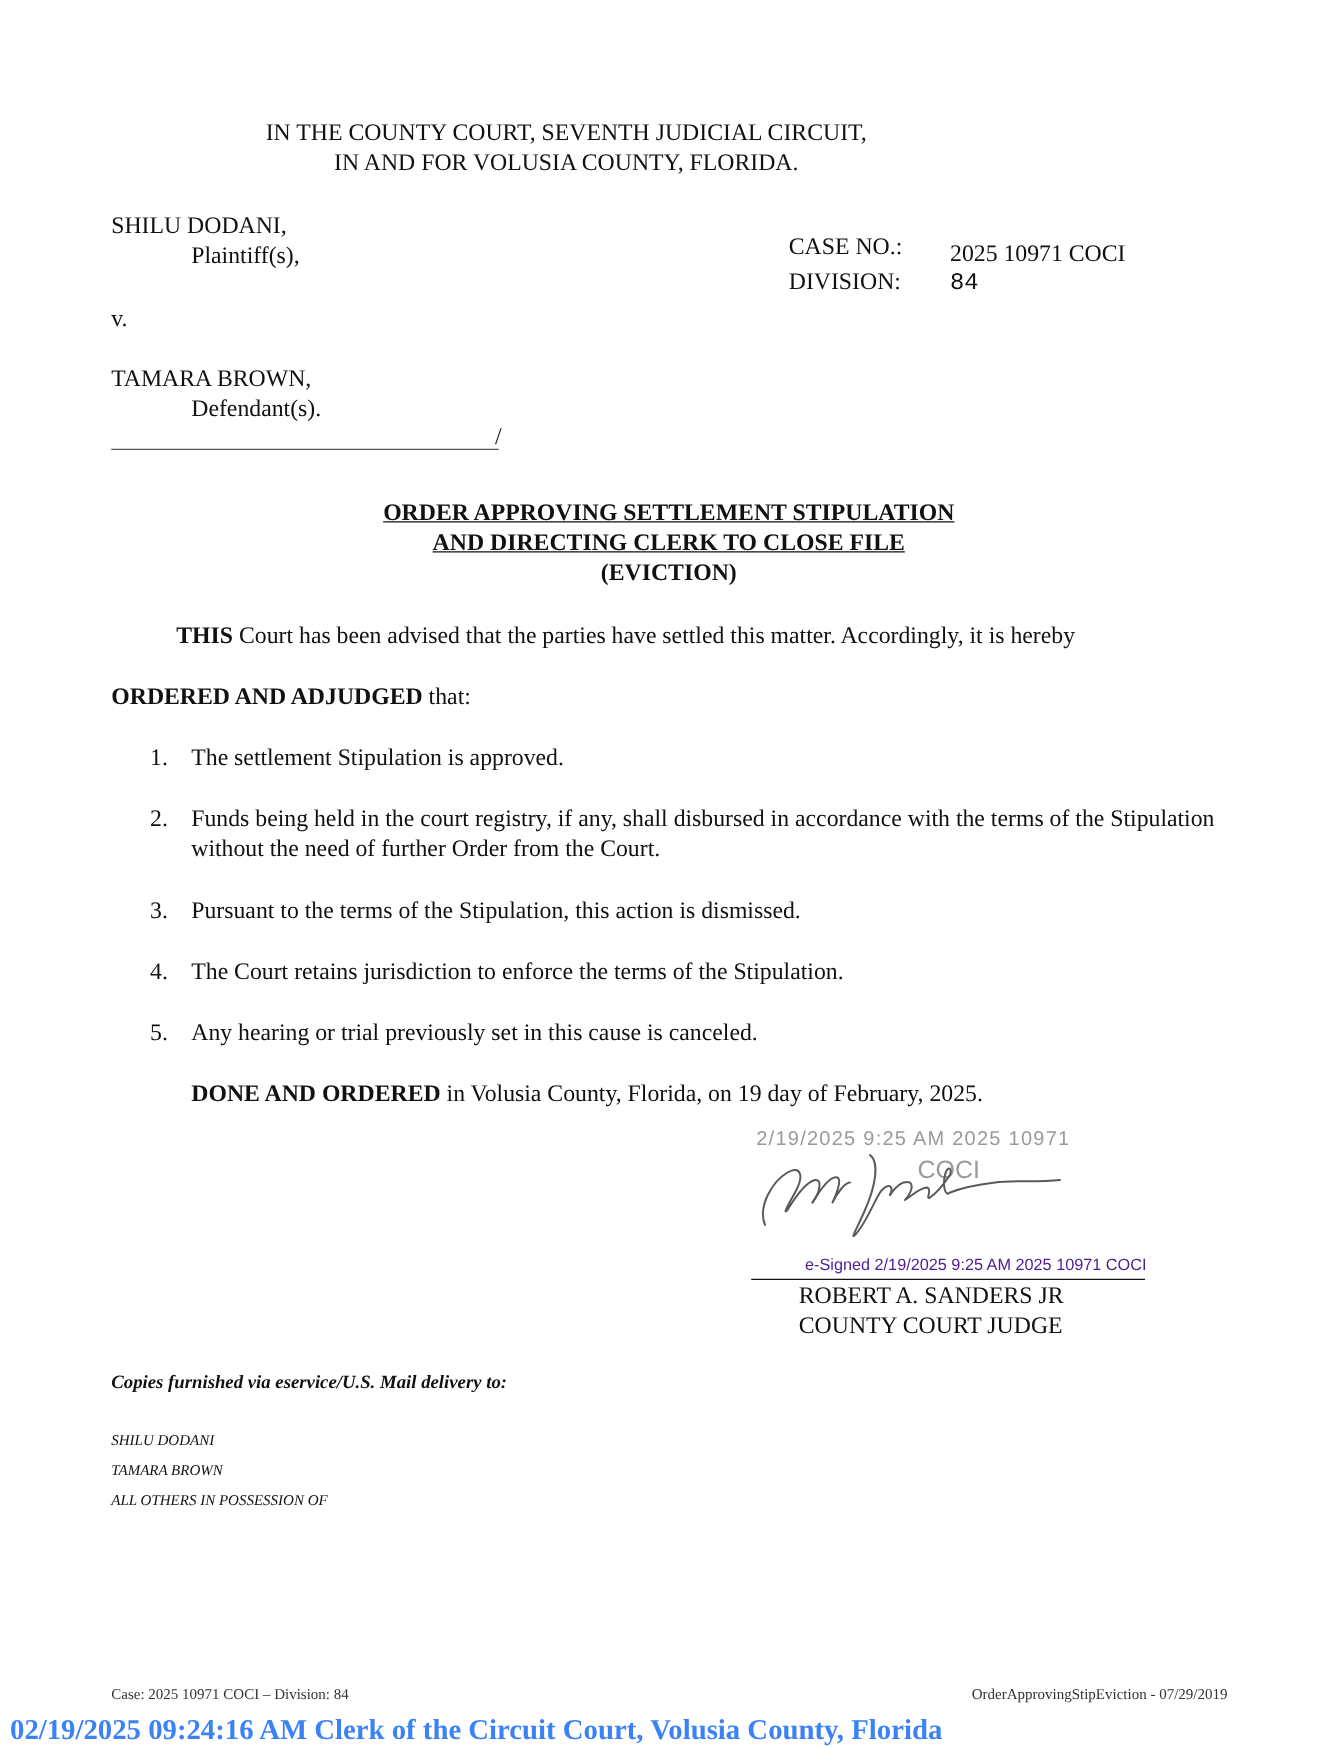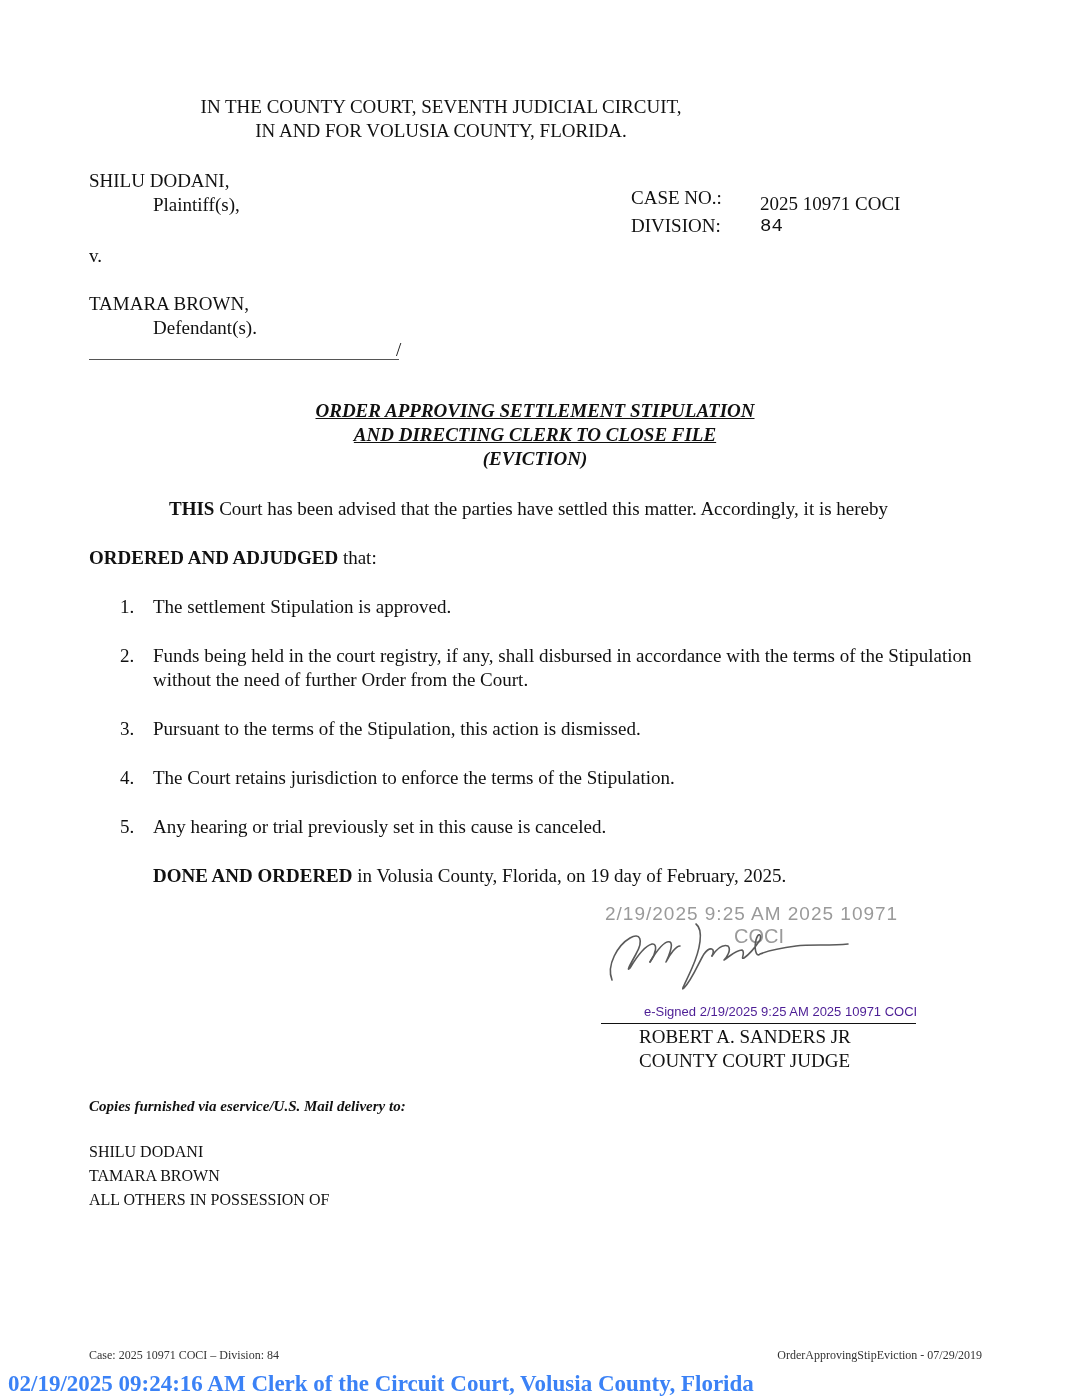--- a/index.html
+++ b/index.html
@@ -14,45 +14,45 @@
     .sans { font-family:"Liberation Sans", "DejaVu Sans", sans-serif; }
     .list-num { position:absolute; left:120px; width:24px; }
     .list-text { position:absolute; left:153px; width:830px; }
     .stamp-gray { color:#9a9a9a; }
     .footer-small { font-size:12px; color:#333; }
     .filing-stamp { font-size:23px; font-weight:bold; color:#3b82f6; white-space:nowrap; }
   </style>
 </head>
 <body>
 
-<div class="abs t18 center" style="left:0; width:882px; top:95px;">
+<div class="abs t18 center" style="left:12px; width:882px; top:95px;">
   <div>IN THE COUNTY COURT, SEVENTH JUDICIAL CIRCUIT,</div>
   <div>IN AND FOR VOLUSIA COUNTY, FLORIDA.</div>
 </div>
 
 <div class="abs t18" style="left:89px; top:169px;">SHILU DODANI,</div>
 <div class="abs t18" style="left:153px; top:193px;">Plaintiff(s),</div>
 <div class="abs t18" style="left:89px; top:244px;">v.</div>
 <div class="abs t18" style="left:89px; top:292px;">TAMARA BROWN,</div>
 <div class="abs t18" style="left:153px; top:316px;">Defendant(s).</div>
 <div class="abs caption-line" style="left:89px; top:359px; width:310px;"></div>
 <div class="abs t18" style="left:396px; top:338px;">/</div>
 
 <div class="abs t18" style="left:631px; top:186px;">CASE NO.:</div>
 <div class="abs t18" style="left:760px; top:192px;">2025 10971 COCI</div>
 <div class="abs t18" style="left:631px; top:214px;">DIVISION:</div>
 <div class="abs t18" style="left:760px; top:214px;font-family:Liberation Mono, monospace;">84</div>
 
-<div class="abs t18 center bold" style="left:0; width:1070px; top:399px;font-style:italic;">
+<div class="abs t18 center bold" style="left:0; width:1070px; top:399px;">
   <div class="ul">ORDER APPROVING SETTLEMENT STIPULATION</div>
   <div class="ul">AND DIRECTING CLERK TO CLOSE FILE</div>
   <div>(EVICTION)</div>
 </div>
 
-<div class="abs t18" style="left:169px; top:497px; white-space:nowrap;font-family:Liberation Serif, serif;">
+<div class="abs t18" style="left:141px; top:497px; white-space:nowrap;font-family:Liberation Serif, serif;">
   <span class="bold">THIS</span><span> Court has been advised that the parties have settled this matter. Accordingly, it is hereby</span>
 </div>
 
 <div class="abs t18" style="left:89px; top:546px;">
   <span class="bold">ORDERED AND ADJUDGED</span><span> that:</span>
 </div>
 
 <div class="abs t18" style="left:0; top:595px; width:1070px; height:24px;">
   <span class="list-num">1.</span>
   <span class="list-text">The settlement Stipulation is approved.</span>
@@ -71,39 +71,39 @@
 </div>
 <div class="abs t18" style="left:0; top:815px; width:1070px; height:24px;">
   <span class="list-num">5.</span>
   <span class="list-text">Any hearing or trial previously set in this cause is canceled.</span>
 </div>
 
 <div class="abs t18" style="left:153px; top:864px; white-space:nowrap;">
   <span class="bold">DONE AND ORDERED</span><span> in Volusia County, Florida, on 19 day of February, 2025.</span>
 </div>
 
-<div class="abs sans stamp-gray" style="left:605px; top:903px; font-size:19px; letter-spacing:1px; white-space:nowrap;">2/19/2025 9:25 AM 2025 10971</div>
+<div class="abs sans stamp-gray" style="left:605px; top:903px; font-size:16px; letter-spacing:1px; white-space:nowrap;">2/19/2025 9:25 AM 2025 10971</div>
 <div class="abs sans stamp-gray" style="left:734px; top:925px; font-size:20px; white-space:nowrap;">COCI</div>
 
 <svg class="abs" style="left:600px; top:910px;" width="270" height="85" viewBox="0 0 270 85">
   <g fill="none" stroke="#5a5a5a" stroke-width="1.6" stroke-linecap="round" stroke-linejoin="round">
     <path d="M12 70 C6 55 18 35 30 28 C40 22 44 30 36 44 C30 55 26 62 30 58 C36 48 44 36 52 34 C58 33 56 44 50 52"></path>
     <path d="M50 52 C56 42 64 30 70 32 C74 34 68 48 66 52 C70 44 76 36 80 36"></path>
     <path d="M96 14 C104 20 100 40 92 58 C86 72 80 82 84 78 C92 70 100 50 104 44 C110 36 116 38 112 46"></path>
     <path d="M112 46 C116 40 122 34 128 36 C132 40 126 48 124 50 C130 46 136 40 142 40 C146 42 140 50 144 48 C150 44 156 36 160 30 C162 24 158 22 156 30 C154 38 156 48 160 44 C170 40 180 38 196 36 C210 34 230 36 248 34"></path>
   </g>
 </svg>
 
 <div class="abs sans" style="left:605px; top:1004px; font-size:13px; color:#4c1d95; white-space:nowrap;margin-left:39px;">e-Signed 2/19/2025 9:25 AM 2025 10971 COCI</div>
 <div class="abs" style="left:601px; top:1023px; width:315px; border-top:1.5px solid #111;"></div>
 <div class="abs t18" style="left:639px; top:1025px;">ROBERT A. SANDERS JR</div>
 <div class="abs t18" style="left:639px; top:1049px;">COUNTY COURT JUDGE</div>
 
 <div class="abs bold" style="left:89px; top:1098px; font-size:15px; font-style:italic;">Copies furnished via eservice/U.S. Mail delivery to:</div>
-<div class="abs" style="left:89px; top:1140px; font-size:16px; line-height:24px;">
+<div class="abs" style="left:89px; top:1140px; font-size:12px; line-height:24px;font-style:italic;">
   <div>SHILU DODANI</div>
   <div>TAMARA BROWN</div>
   <div>ALL OTHERS IN POSSESSION OF</div>
 </div>
 
 <div class="abs footer-small" style="left:89px; top:1348px;">Case: 2025 10971 COCI – Division: 84</div>
 <div class="abs footer-small" style="right:88px; top:1348px;">OrderApprovingStipEviction - 07/29/2019</div>
 <div class="abs filing-stamp" style="left:8px; top:1371px;">02/19/2025 09:24:16 AM Clerk of the Circuit Court, Volusia County, Florida</div>
 
 </body></html>

